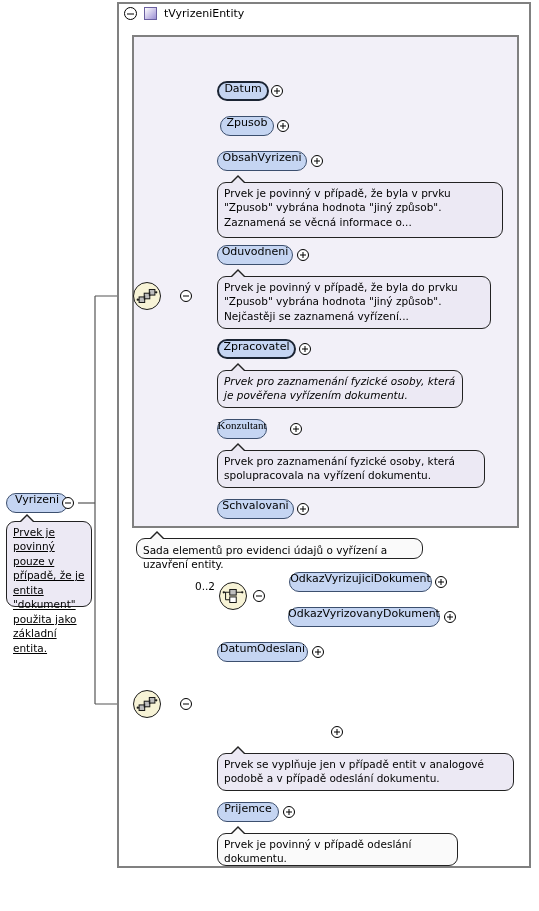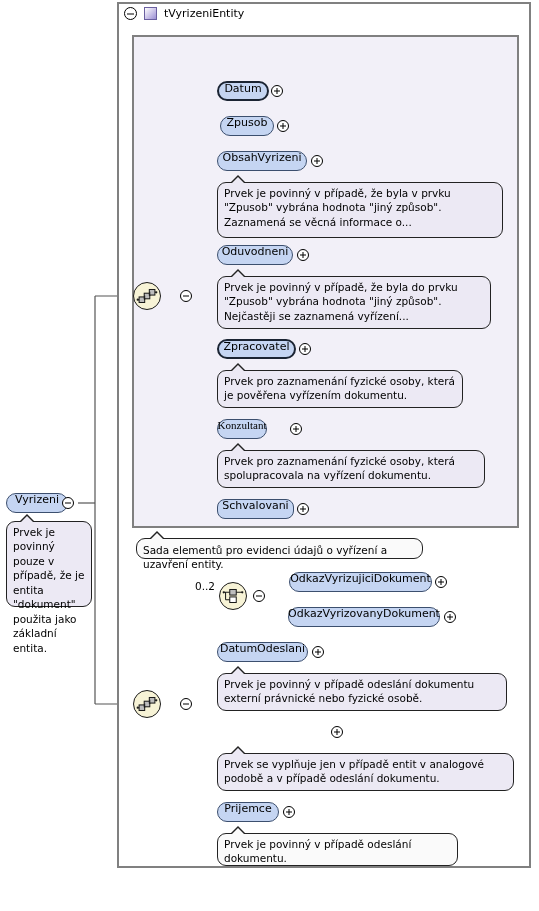--- a/index.html
+++ b/index.html
@@ -192,21 +192,21 @@
       <path d="M278,582 H290"></path>
       <path d="M278,617 H288"></path>
     </g>
   </svg>
 
   <div class="el root" style="left:6px; top:493px; width:62px;">
     <span>Vyrizeni</span>
   </div>
   <div class="expander" style="left:62px; top:497px;"></div>
 
-  <div class="note tail-arrow" style="left:6px; top:521px; width:86px; height:86px;">
+  <div class="note tail-arrow" style="left:6px; top:521px; width:86px; height:86px;text-decoration:underline;">
     <span>Prvek je povinný pouze v případě, že je entita "dokument" použita jako základní entita.</span>
   </div>
 
   <div class="type-box" style="left:117px; top:2px; width:414px; height:866px;"></div>
   <div class="type-header" style="left:124px; top:7px;">
     <span class="collapse-circle"></span>
     <span class="type-icon"></span>
     <span>tVyrizeniEntity</span>
   </div>
 
@@ -288,34 +288,34 @@
 
   <div class="note tail-arrow" style="left:217px; top:276px; width:274px; height:53px;">
     <span>Prvek je povinný v případě, že byla do prvku "Zpusob" vybrána hodnota "jiný způsob". Nejčastěji se zaznamená vyřízení...</span>
   </div>
 
   <div class="el required" style="left:217px; top:339px; width:79px;">
     <span>Zpracovatel</span>
   </div>
   <div class="expander plus" style="left:299px; top:343px;"></div>
 
-  <div class="note tail-arrow" style="left:217px; top:370px; width:246px; height:38px;">
+  <div class="note tail-arrow" style="left:217px; top:370px; width:246px; height:38px;font-style:italic;">
     <span>Prvek pro zaznamenání fyzické osoby, která je pověřena vyřízením dokumentu.</span>
   </div>
 
   <div class="el" style="left:217px; top:419px; width:50px;font-family:Liberation Serif, serif;">
     <span>Konzultant</span>
   </div>
   <div class="expander plus" style="left:290px; top:423px;"></div>
 
   <div class="note tail-arrow" style="left:217px; top:450px; width:268px; height:38px;">
     <span>Prvek pro zaznamenání fyzické osoby, která spolupracovala na vyřízení dokumentu.</span>
   </div>
 
-  <div class="el" style="left:217px; top:499px; width:77px;border-radius:8px;">
+  <div class="el" style="left:217px; top:499px; width:77px;">
     <span>Schvalovani</span>
   </div>
   <div class="expander plus" style="left:297px; top:503px;"></div>
 
   <div class="note white tail-arrow" style="left:136px; top:538px; width:287px; height:21px; padding-top:4px;">
     <span>Sada elementů pro evidenci údajů o vyřízení a uzavření entity.</span>
   </div>
 
   <div class="el" style="left:289px; top:572px; width:143px;">
     <span>OdkazVyrizujiciDokument</span>
@@ -325,23 +325,20 @@
   <div class="el" style="left:288px; top:607px; width:152px;">
     <span>OdkazVyrizovanyDokument</span>
   </div>
   <div class="expander plus" style="left:444px; top:611px;"></div>
 
   <div class="el" style="left:217px; top:642px; width:91px;">
     <span>DatumOdeslani</span>
   </div>
   <div class="expander plus" style="left:312px; top:646px;"></div>
 
-  <div class="note tail-arrow" style="left:217px; top:673px; width:290px; height:38px;">
-    <span>Prvek je povinný v případě odeslání dokumentu externí právnické nebo fyzické osobě.</span>
-  </div>
 
   <div class="expander plus" style="left:331px; top:726px;"></div>
 
   <div class="note tail-arrow" style="left:217px; top:753px; width:297px; height:38px;">
     <span>Prvek se vyplňuje jen v případě entit v analogové podobě a v případě odeslání dokumentu.</span>
   </div>
 
   <div class="el" style="left:217px; top:802px; width:62px;">
     <span>Prijemce</span>
   </div>

